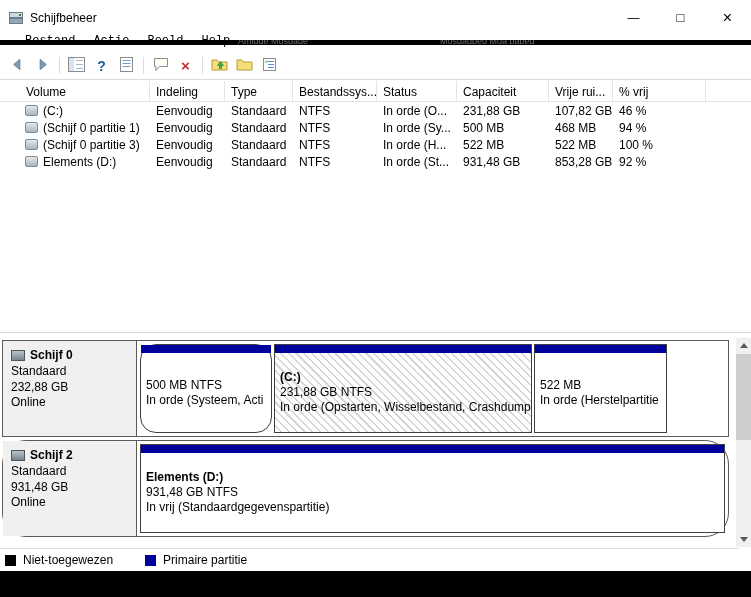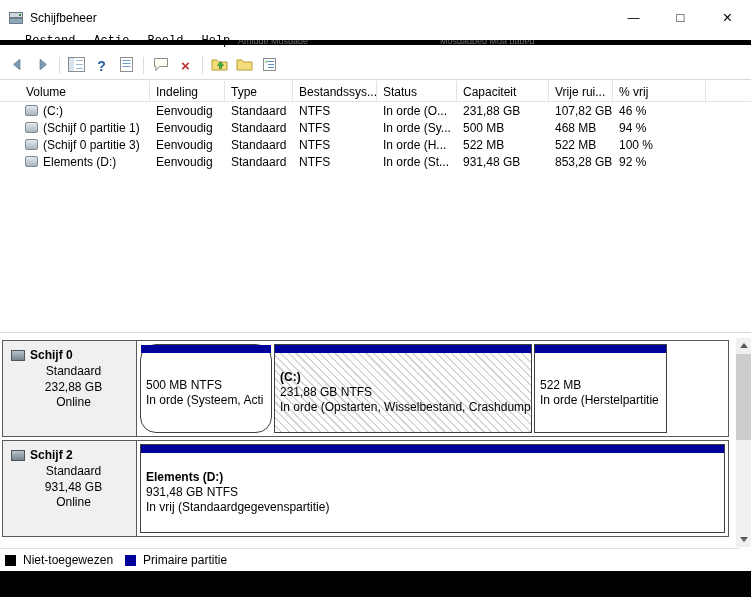--- a/index.html
+++ b/index.html
@@ -45,23 +45,23 @@
   .lv-h:last-child { border-right:none; }
   .lv-row { height:17px; align-items:center; }
   .lv-c { padding-left:6px; white-space:nowrap; overflow:hidden; }
   .vol-cell { display:flex; align-items:center; gap:5px; padding-left:5px; white-space:nowrap; overflow:hidden; }
   .vol-ico { width:13px; height:11px; flex:none; background:linear-gradient(#e3e9ee,#a9b5be);
              border:1px solid #7e8a93; border-radius:2px; }
 
   
   .graph-pane { position:absolute; top:332px; left:0; right:0; height:216px; background:#fff; border-top:1px solid #d9d9d9; }
   .disk-row { position:absolute; left:2px; width:727px; height:97px; border:1px solid #5a5a5a; display:flex; background:#fff; }
-  .d0 { top:7px; } .d2 { top:107px; }
+  .d0 { top:7px; } .d2 { top:107px;border-radius:24px; }
   .disk-info { width:134px; flex:none; background:#f0f0f0; border-right:1px solid #5a5a5a;
-               padding:6px 0 0 8px; line-height:15.5px;text-align:center; }
+               padding:6px 0 0 8px; line-height:15.5px; }
   .disk-name { font-weight:bold; display:flex; align-items:center; gap:5px; height:17px; }
   .disk-ico { width:14px; height:11px; flex:none; background:linear-gradient(#b9c2c9,#78848d); border:1px solid #4c565e; }
   .disk-parts { flex:1; position:relative; padding:3px; display:flex; gap:2px; }
   .part { border:1px solid #3f3f3f; display:flex; flex-direction:column; background:#fff; }
   .part-bar { height:8px; flex:none; background:#00009b; }
   .part-body { flex:1; display:flex; flex-direction:column; justify-content:center;
                padding:0 5px; line-height:15px; overflow:hidden; white-space:nowrap; }
   .part.selected .part-body { background:repeating-linear-gradient(45deg,#fff 0 4px,#d6d6d6 4px 5.5px); }
   .w1 { width:132px; flex:none;border-radius:16px; } .w2 { width:258px; flex:none; } .w3 { width:133px; flex:none; }
   .full { flex:1; }
@@ -73,21 +73,21 @@
             display:flex; align-items:center; justify-content:center; border:none; padding:0; }
   .sb-up { top:0; } .sb-down { bottom:0; }
   .tri-up { width:0; height:0; border-left:4px solid transparent; border-right:4px solid transparent; border-bottom:5px solid #5a5a5a; }
   .tri-down { width:0; height:0; border-left:4px solid transparent; border-right:4px solid transparent; border-top:5px solid #5a5a5a; }
   .sb-thumb { position:absolute; top:16px; left:0; width:15px; height:86px; background:#cdcdcd; }
 
   
   .legend { position:absolute; top:548px; left:0; right:12px; height:23px; background:#fff;
             border-top:1px solid #e0e0e0; display:flex; align-items:center; }
   .leg-item { display:flex; align-items:center; gap:7px; }
-  .leg-1 { margin-left:5px; } .leg-2 { margin-left:12px; }
+  .leg-1 { margin-left:5px; } .leg-2 { margin-left:32px; }
   .leg-sq { width:11px; height:11px; flex:none; }
   .sq-black { background:#000; }
   .sq-blue { background:#00009b; }
 </style>
 </head>
 <body>
 
 <div class="screen">
 
   <div class="top-strip">

